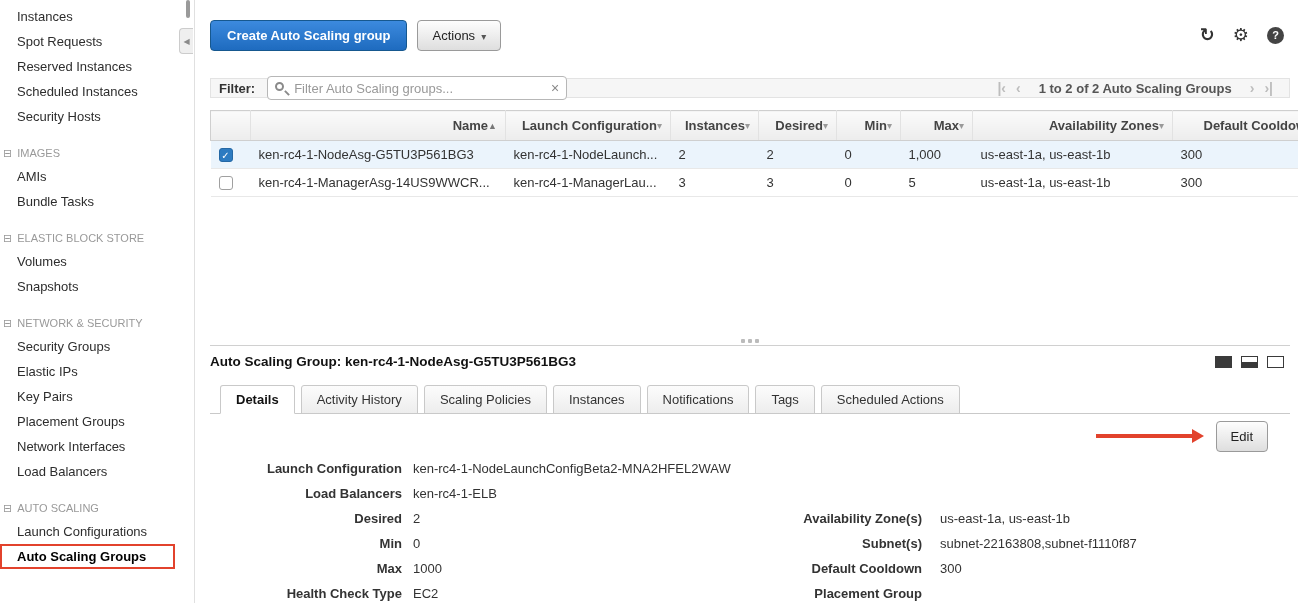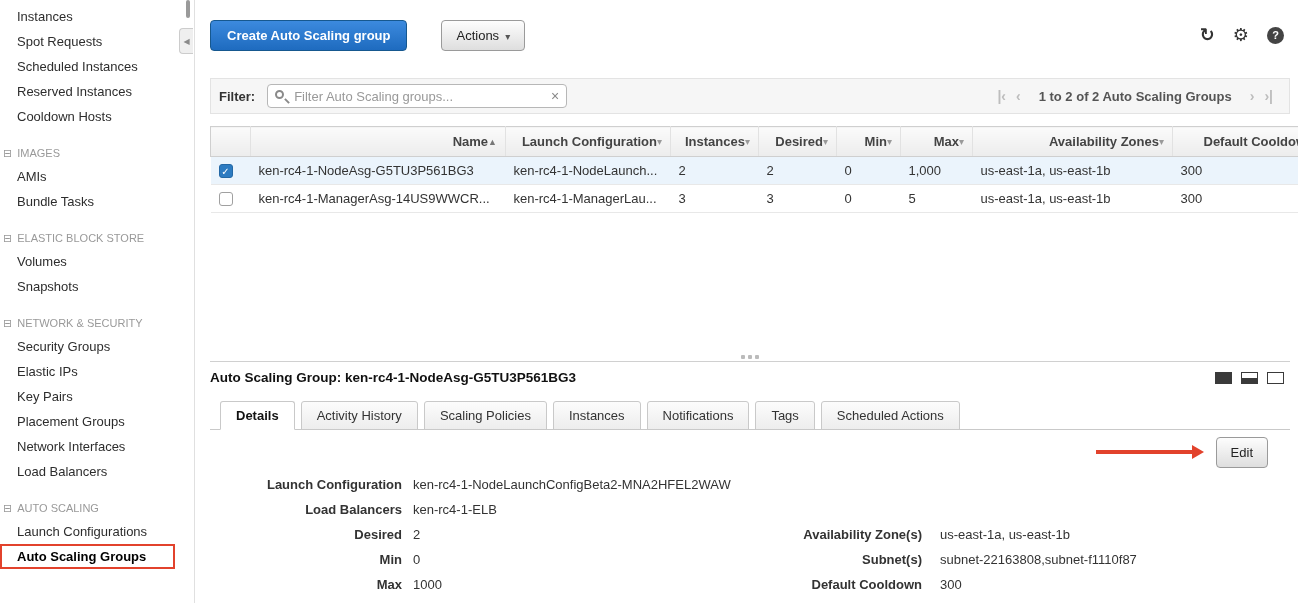--- a/index.html
+++ b/index.html
@@ -17,33 +17,33 @@
 
   .side-rail { width:16px; position:relative; border-right:1px solid #e0e0e0; }
   .rail-thumb { position:absolute; top:0; right:4px; width:4px; height:18px; background:#9a9a9a; border-radius:2px; }
   .collapse-btn { position:absolute; top:28px; left:0; width:14px; height:26px; background:#efefef;
     border:1px solid #ccc; border-right:none; border-radius:4px 0 0 4px; color:#8a8a8a; font-size:8px;
     display:flex; align-items:center; justify-content:center; cursor:pointer; }
 
   
   .main { flex:1; position:relative; padding-left:15px; overflow:hidden; }
 
-  .toolbar-row { margin-top:20px; height:30px; display:flex; align-items:center;gap:24px; }
+  .toolbar-row { margin-top:20px; height:30px; display:flex; align-items:center; }
   .btn-primary { background:linear-gradient(#3c8ade,#1e6bbf); border:1px solid #16588f; border-radius:4px;
     color:#fff; font-weight:bold; font-size:13px; padding:7px 16px; cursor:pointer; }
   .btn-std { background:linear-gradient(#fdfdfd,#dedede); border:1px solid #9a9a9a; border-radius:4px;
     color:#222; font-size:13px; padding:7px 14px; cursor:pointer; margin-left:10px; }
   .btn-std .caret { color:#555; font-size:10px; margin-left:6px; }
   .hdr-icons { margin-left:auto; display:flex; align-items:center; gap:18px; margin-right:14px; }
   .ico-refresh { font-size:18px; color:#333; font-weight:bold; cursor:pointer; }
   .ico-gear { font-size:18px; color:#333; cursor:pointer; }
   .ico-help { width:17px; height:17px; border-radius:50%; background:#444; color:#fff; font-size:11px;
     font-weight:bold; display:flex; align-items:center; justify-content:center; cursor:pointer; }
 
-  .filter-bar { margin-top:28px; margin-right:8px; height:36px; display:flex; align-items:center;
+  .filter-bar { margin-top:28px; margin-right:8px; height:20px; display:flex; align-items:center;
     background:#f6f6f6; border:1px solid #e3e3e3; padding:0 8px; }
   .filter-label { font-weight:bold; color:#333; margin-right:12px; }
   .search-group { position:relative; width:300px; }
   .search-group input { width:100%; height:24px; border:1px solid #b7b7b7; border-radius:4px;
     padding:0 26px; font-size:13px; color:#333; font-family:"Liberation Sans","DejaVu Sans",sans-serif; }
   .search-group input::placeholder { color:#999; }
   .mag { position:absolute; left:8px; top:6px; width:9px; height:9px; border:2px solid #8a8a8a; border-radius:50%; }
   .mag::after { content:""; position:absolute; left:7px; top:8px; width:6px; height:2px; background:#8a8a8a; transform:rotate(45deg); }
   .clear-x { position:absolute; right:8px; top:4px; color:#888; font-size:14px; cursor:pointer; }
   .pager { margin-left:auto; display:flex; align-items:center; gap:10px; margin-right:8px;
@@ -99,23 +99,23 @@
   .fcol.right .fvalue { padding-left:18px; }
 </style>
 </head>
 <body>
 
 <div class="app">
 
   <aside class="sidebar">
     <div class="s-item">Instances</div>
     <div class="s-item">Spot Requests</div>
+    <div class="s-item">Reserved Instances</div>
     <div class="s-item">Scheduled Instances</div>
-    <div class="s-item">Reserved Instances</div>
-    <div class="s-item">Cooldown Hosts</div>
+    <div class="s-item">Security Hosts</div>
 
     <div class="s-sec">
       <span class="sec-ico">⊟</span><span>IMAGES</span>
     </div>
     <div class="s-item">AMIs</div>
     <div class="s-item">Bundle Tasks</div>
 
     <div class="s-sec">
       <span class="sec-ico">⊟</span><span>ELASTIC BLOCK STORE</span>
     </div>

